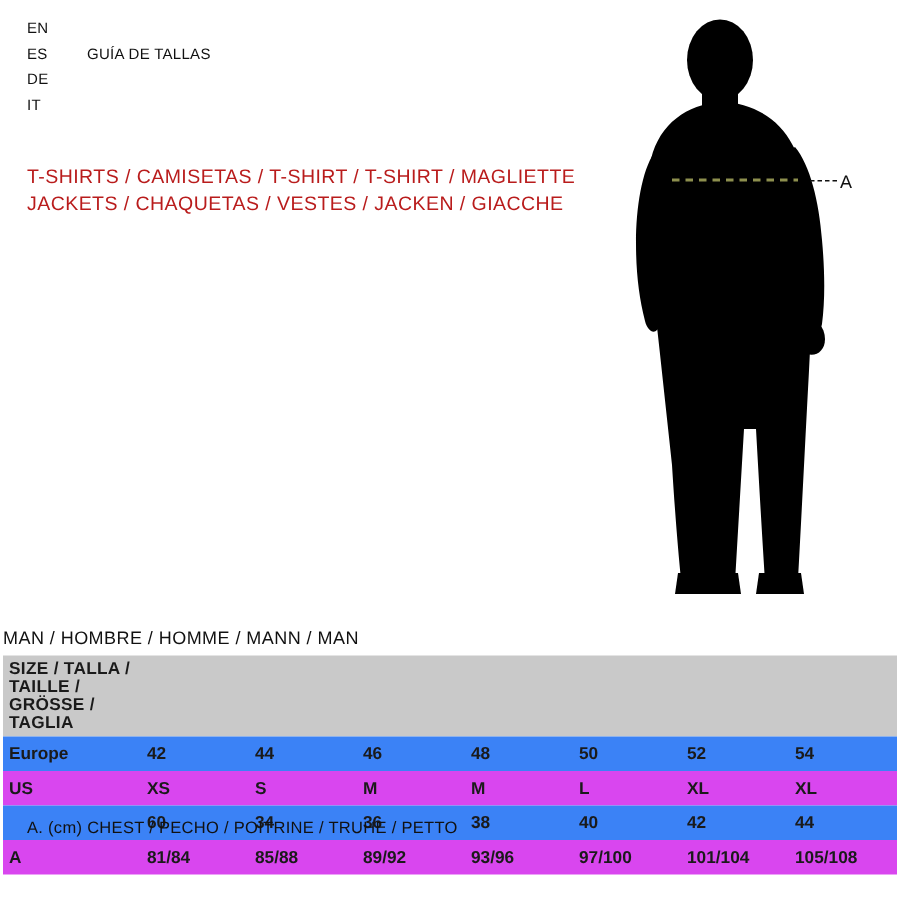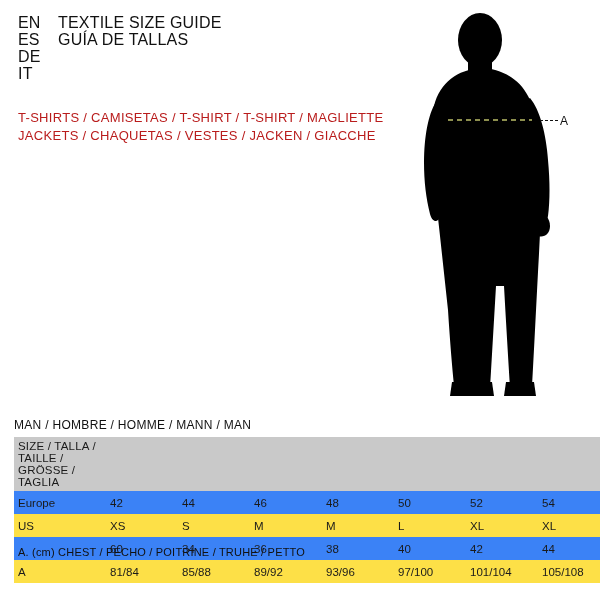--- a/index.html
+++ b/index.html
@@ -26,21 +26,21 @@
   .lang-block {
     position: absolute;
     left: 18px;
     top: 14px;
     width: 360px;
   }
   .lang-row {
     display: flex;
     align-items: baseline;
     height: 17px;
-    font-size: 16px;
+    font-size: 10px;
     letter-spacing: 0.2px;
   }
   .lang-code {
     width: 40px;
     flex: 0 0 40px;
     color: #111;
   }
   .lang-text {
     color: #111;
     white-space: nowrap;
@@ -85,55 +85,55 @@
     position: absolute;
     left: 140px;
     top: 110px;
     width: 18px;
     border-top: 1.5px dashed #111;
   }
 
   
   .table-section {
     position: absolute;
-    left: 14px;
+    left: 2px;
     top: 418px;
     width: 564px;
   }
   .man-title {
     font-size: 12px;
     letter-spacing: 0.3px;
     color: #111;
     margin-bottom: 5px;
   }
   table.size-table {
     border-collapse: collapse;
     width: 564px;
     font-size: 11.5px;
     color: #1a1a1a;
     table-layout: fixed;
   }
   table.size-table th,
   table.size-table td {
     text-align: left;
     padding: 3px 0 3px 4px;
-    font-weight: normal;
+    font-weight: bold;
     height: 17px;
     vertical-align: middle;
   }
   table.size-table thead th {
     background: #c9c9c9;
     font-size: 11.5px;
     letter-spacing: 0.2px;
   }
   .row-shaded td {
     background: #3b82f6;
   }
   .row-plain td {
-    background: #fde047;
+    background: #d946ef;
   }
   .col-label { width: 88px; }
   .col-v { width: 68px; }
 
   .footnote {
     position: absolute;
     left: 18px;
     top: 546px;
     font-size: 11px;
     color: #111;
@@ -141,21 +141,20 @@
   }
 </style>
 </head>
 <body>
 
 <div class="page">
 
   <div class="lang-block">
     <div class="lang-row">
       <span class="lang-code">EN</span>
-      <span class="lang-text">TEXTILE SIZE GUIDE</span>
     </div>
     <div class="lang-row">
       <span class="lang-code">ES</span>
       <span class="lang-text">GUÍA DE TALLAS</span>
     </div>
     <div class="lang-row">
       <span class="lang-code">DE</span>
     </div>
     <div class="lang-row">
       <span class="lang-code">IT</span>

